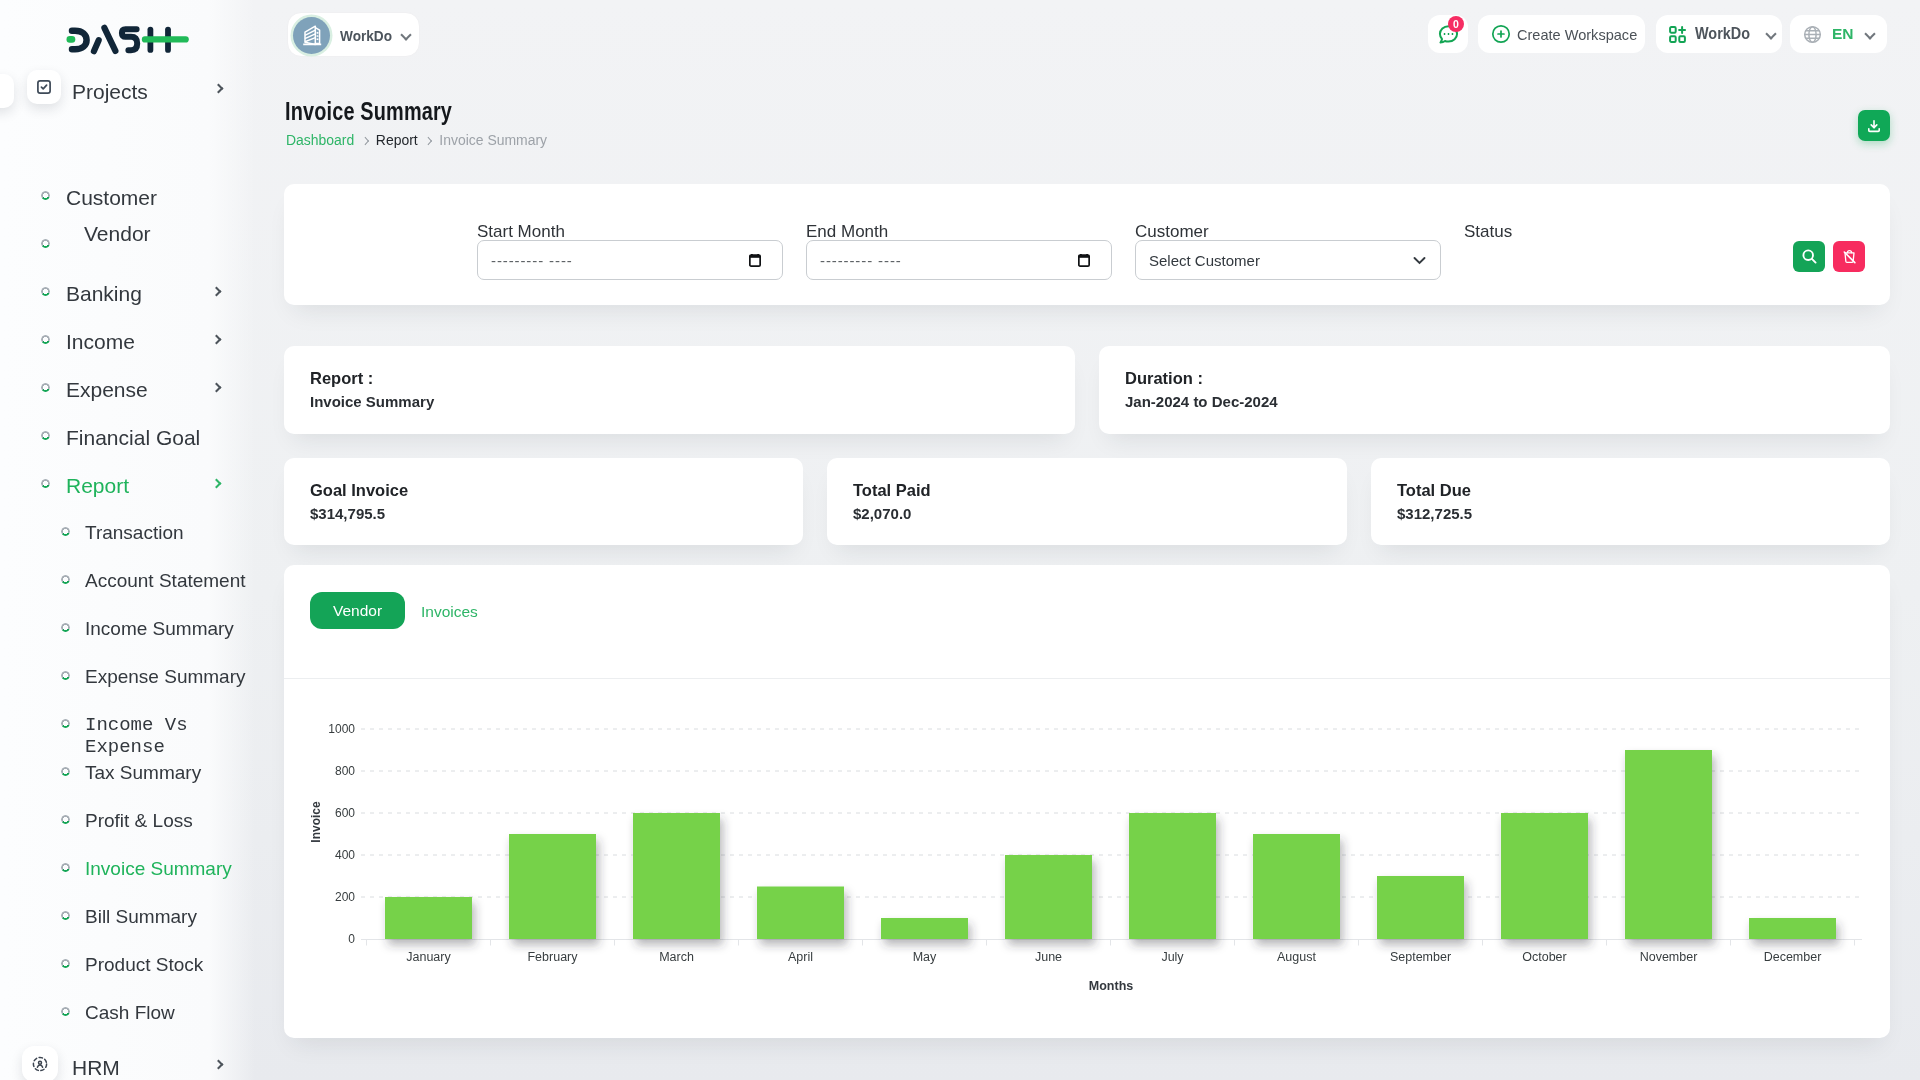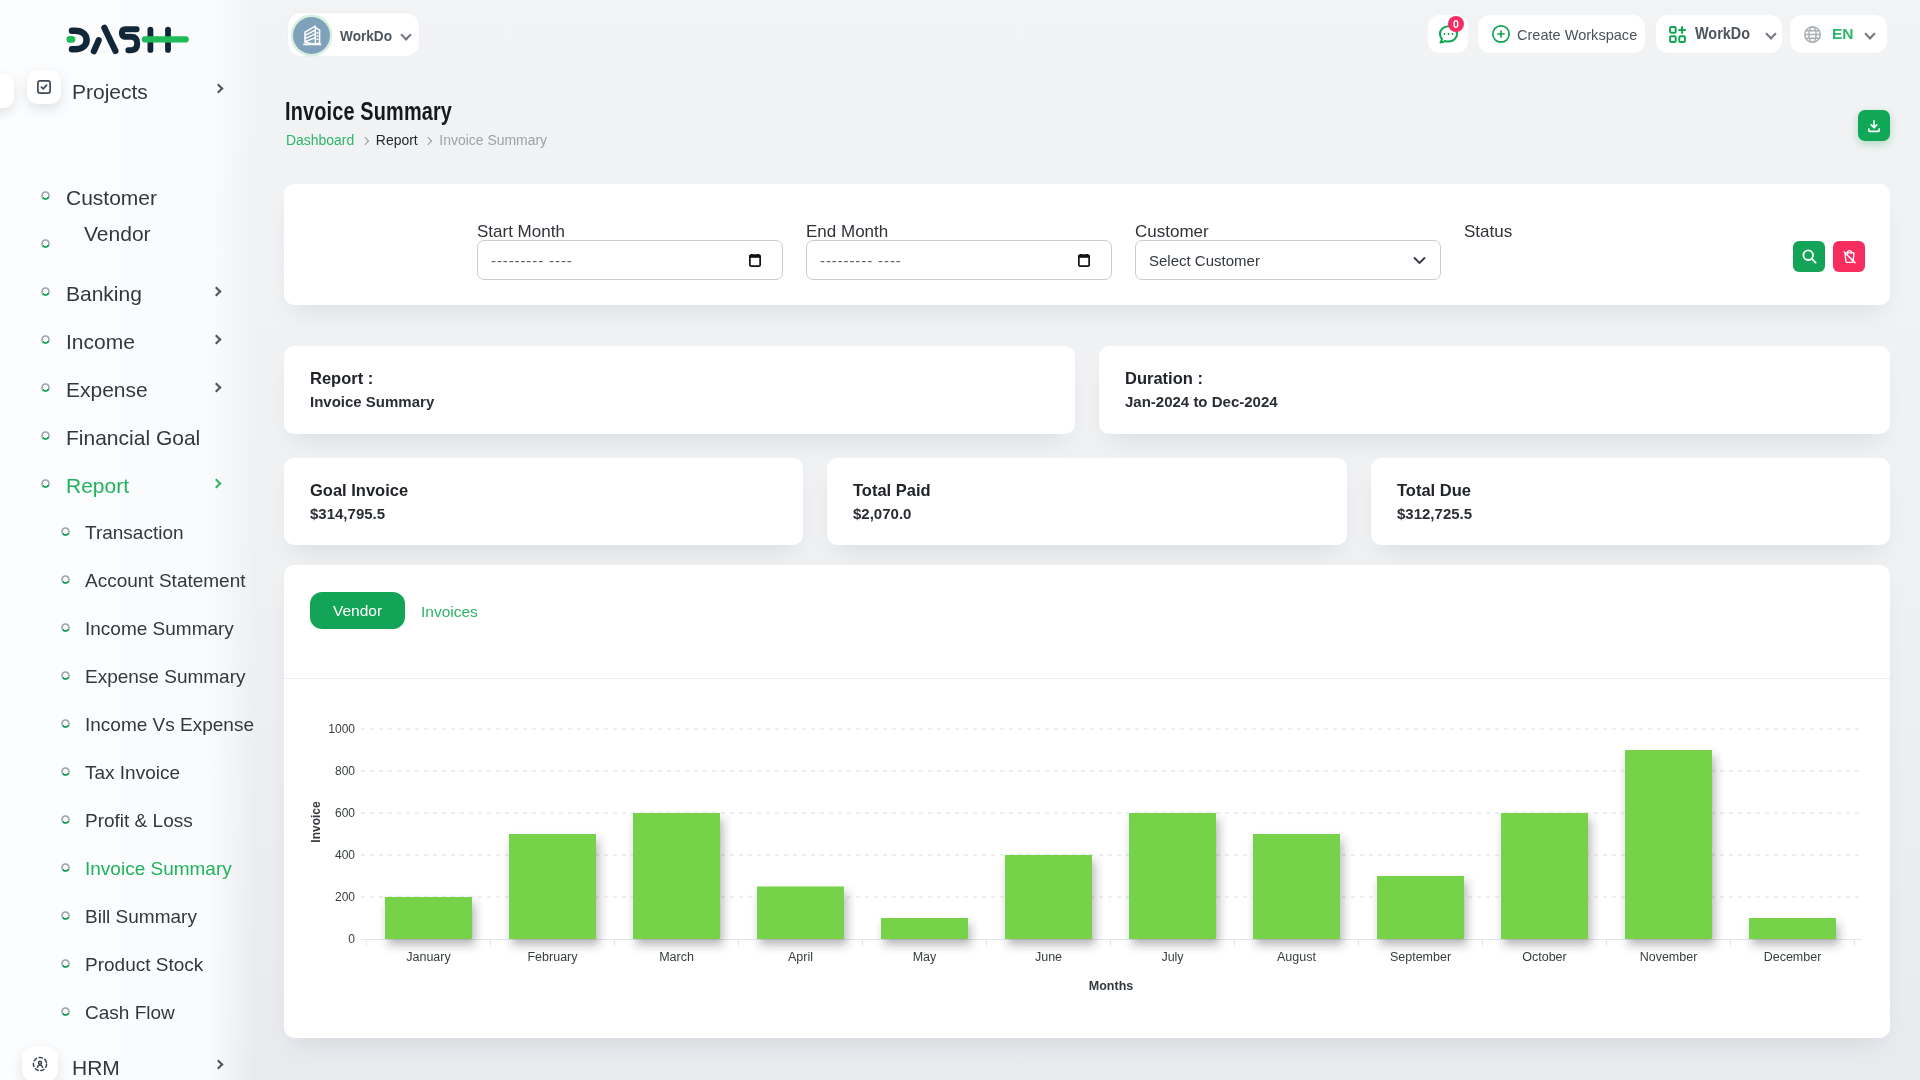--- a/index.html
+++ b/index.html
@@ -124,23 +124,23 @@
 
   <div class="dot-ico" style="left:61px; top:527px;"></div>
     <div class="mi-text sub" style="left:85px; top:522px;">Transaction</div>
   <div class="dot-ico" style="left:61px; top:575px;"></div>
     <div class="mi-text sub" style="left:85px; top:570px;">Account Statement</div>
   <div class="dot-ico" style="left:61px; top:623px;"></div>
     <div class="mi-text sub" style="left:85px; top:618px;">Income Summary</div>
   <div class="dot-ico" style="left:61px; top:671px;"></div>
     <div class="mi-text sub" style="left:85px; top:666px;">Expense Summary</div>
   <div class="dot-ico" style="left:61px; top:719px;"></div>
-    <div class="mi-text sub" style="left:85px; top:714px;">Income Vs Expense</div>
+    <div class="mi-text sub" style="left:85px; top:714px;font-family:Liberation Mono, monospace;">Income Vs Expense</div>
   <div class="dot-ico" style="left:61px; top:767px;"></div>
-    <div class="mi-text sub" style="left:85px; top:762px;">Tax Invoice</div>
+    <div class="mi-text sub" style="left:85px; top:762px;">Tax Summary</div>
   <div class="dot-ico" style="left:61px; top:815px;"></div>
     <div class="mi-text sub" style="left:85px; top:810px;">Profit &amp; Loss</div>
   <div class="dot-ico" style="left:61px; top:863px;"></div>
     <div class="mi-text sub green-t" style="left:85px; top:858px;">Invoice Summary</div>
   <div class="dot-ico" style="left:61px; top:911px;"></div>
     <div class="mi-text sub" style="left:85px; top:906px;">Bill Summary</div>
   <div class="dot-ico" style="left:61px; top:959px;"></div>
     <div class="mi-text sub" style="left:85px; top:954px;">Product Stock</div>
   <div class="dot-ico" style="left:61px; top:1007px;"></div>
     <div class="mi-text sub" style="left:85px; top:1002px;">Cash Flow</div>

